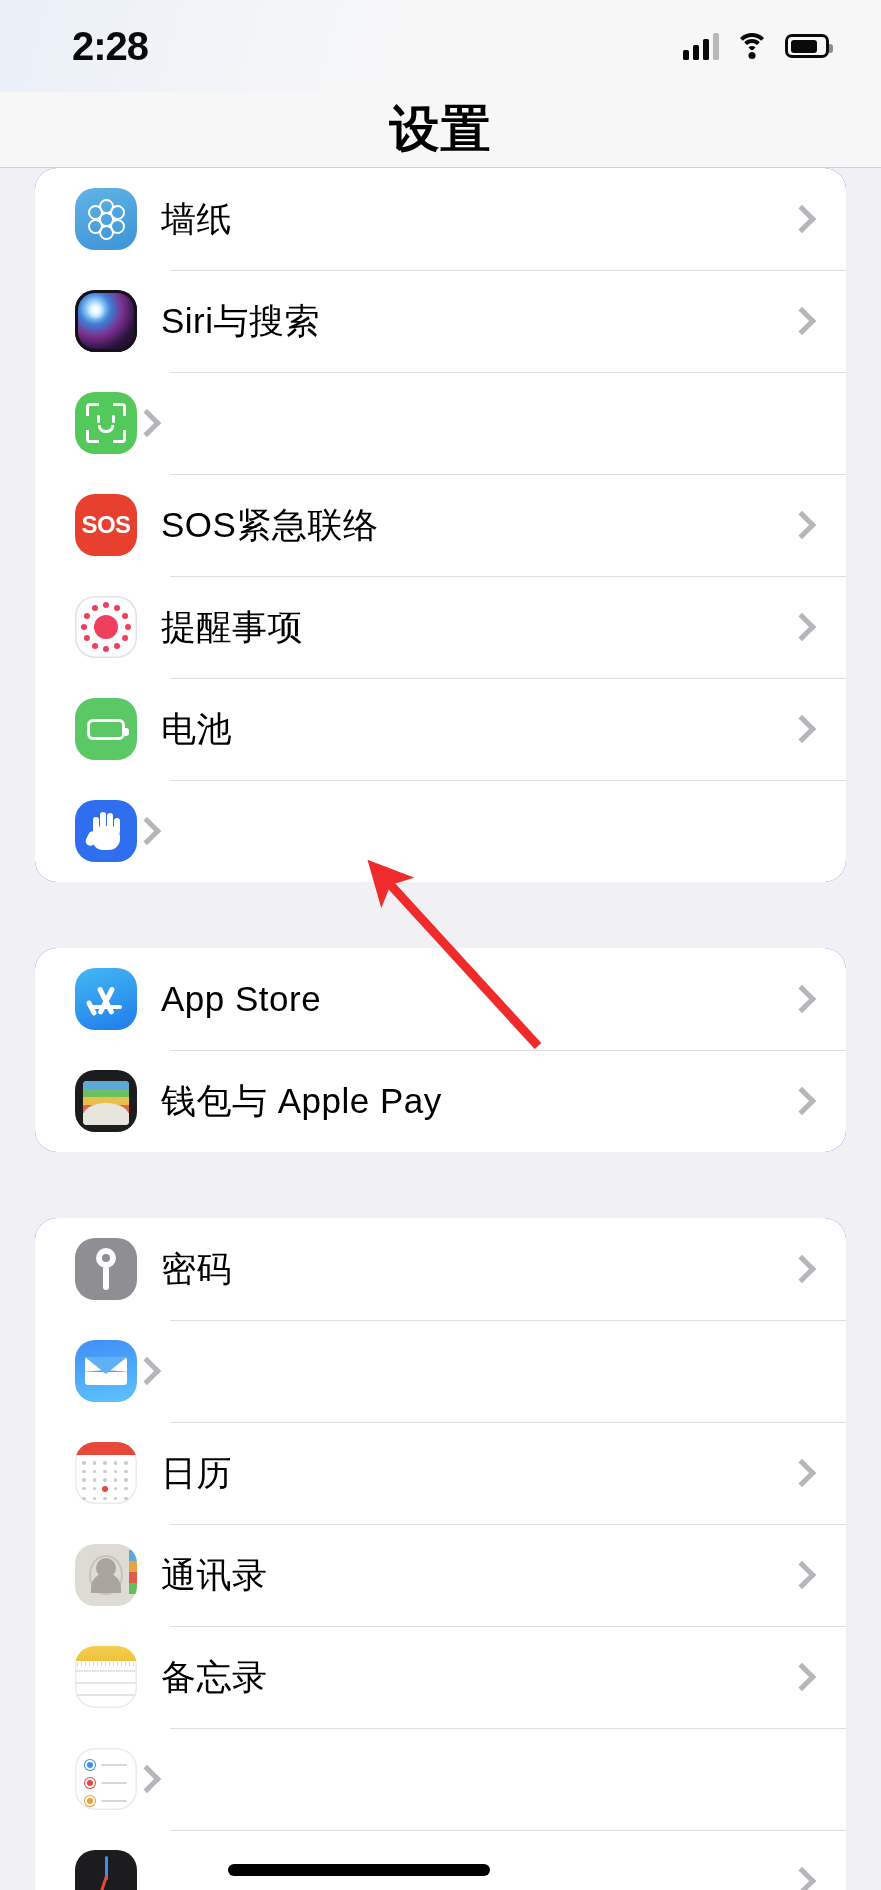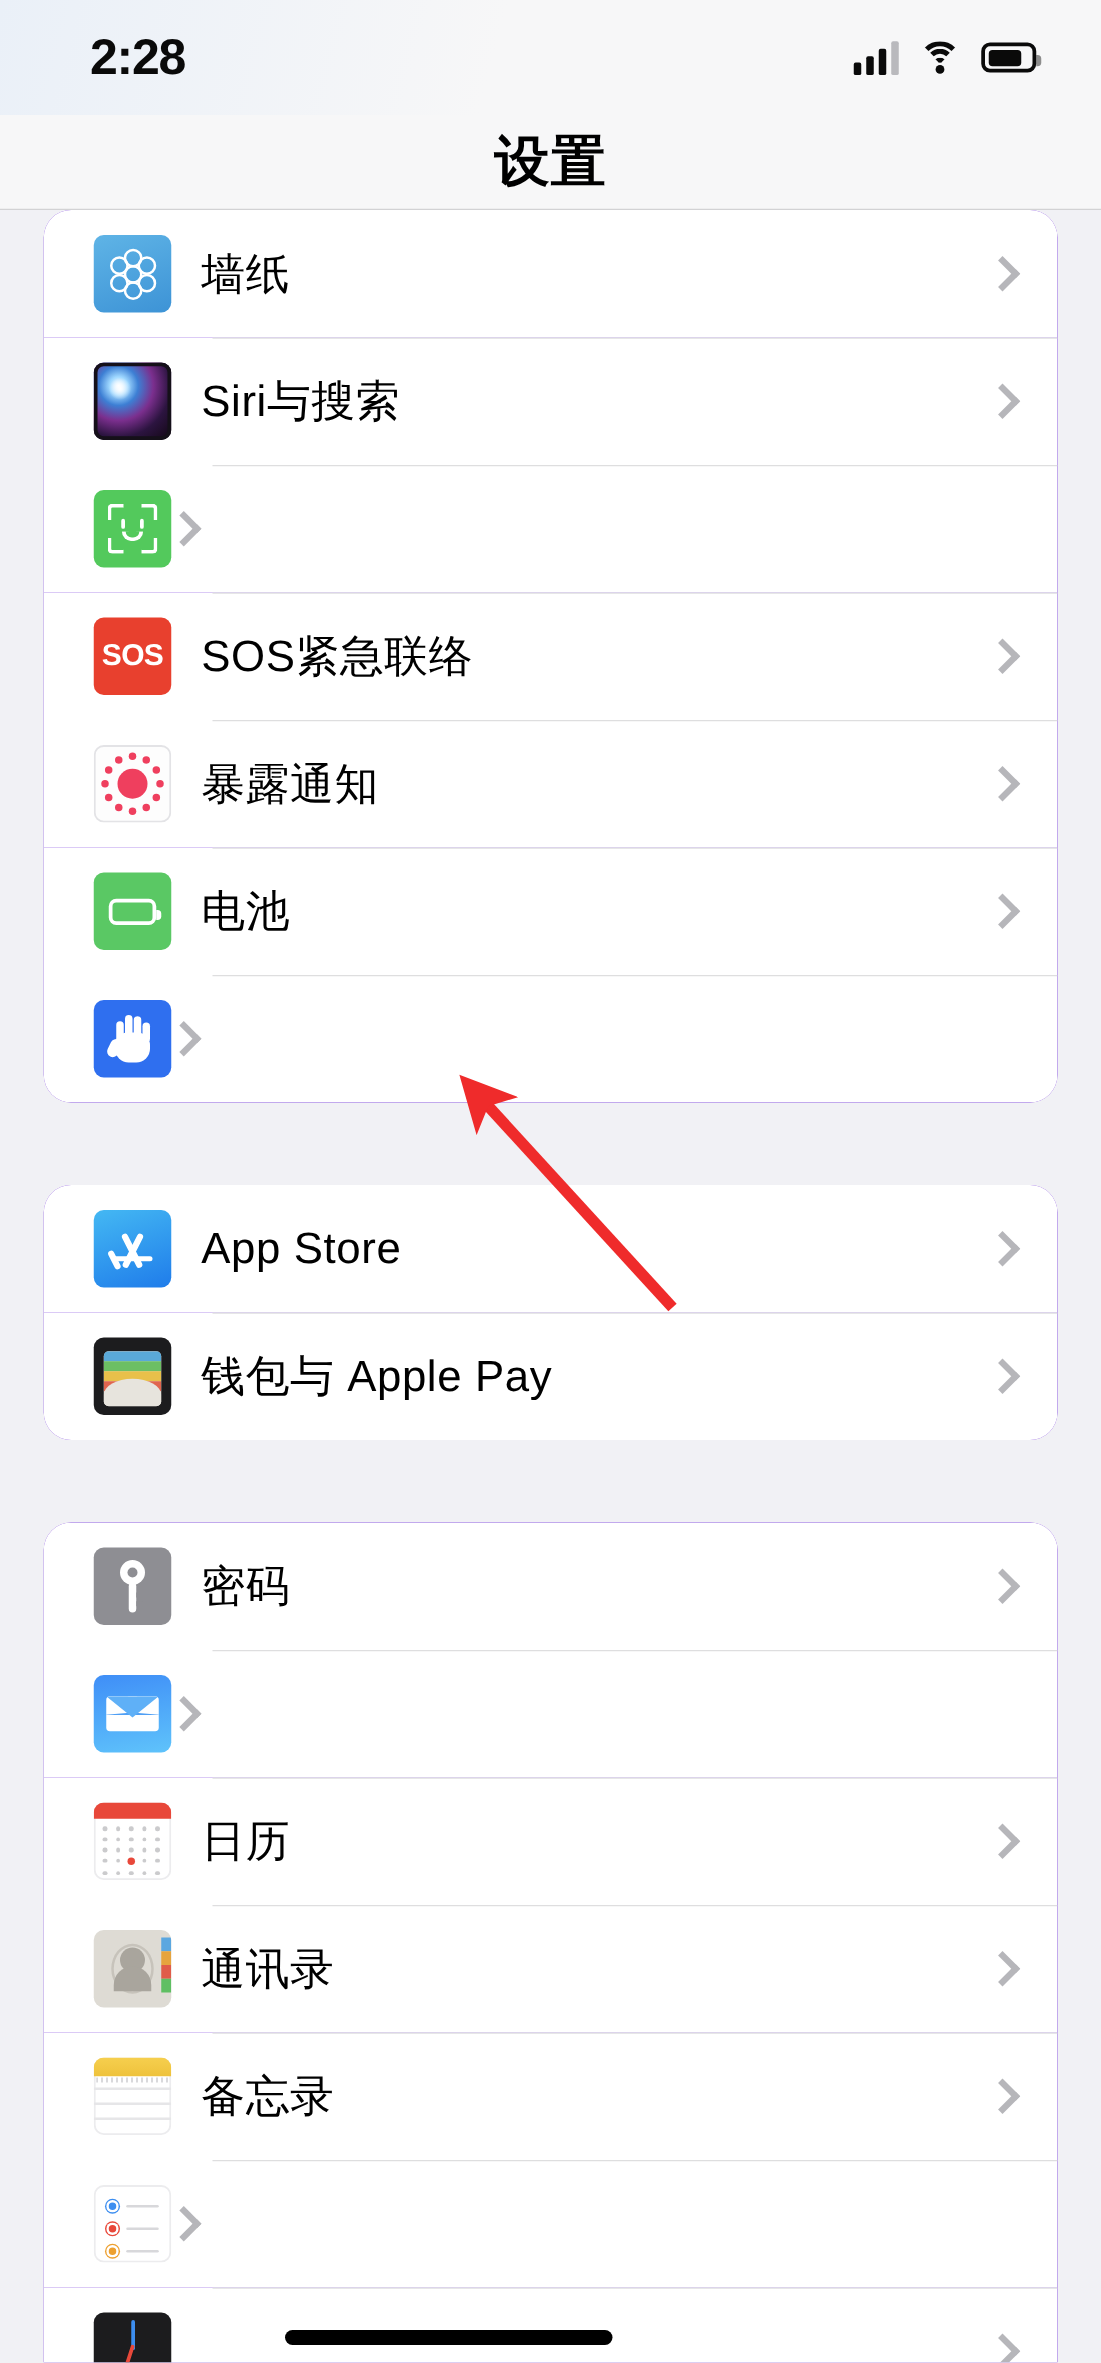--- a/index.html
+++ b/index.html
@@ -42,21 +42,21 @@
   .batt .fill{ position:absolute; top:2.5px; left:2.5px; height:13px; width:26px; background:#0a0a0a; border-radius:3px; }
   .batt .cap{ position:absolute; right:-7px; top:7px; width:4px; height:9px; background:#0a0a0a;
               border-radius:0 3px 3px 0; opacity:.45; }
 
   
   .navbar{
     position:absolute; top:92px; left:0; width:881px; height:76px;
     background:#f7f7f8; display:flex; align-items:center; justify-content:center;
     border-bottom:1px solid #d2d2d4;
   }
-  .navtitle{ font-size:44px; font-weight:700; color:#000; letter-spacing:1px; }
+  .navtitle{ font-size:50px; font-weight:700; color:#000; letter-spacing:1px; }
 
   
   .content{ position:absolute; top:168px; left:0; width:881px; height:1722px; overflow:hidden; }
 
   .card{
     margin:0 35px; background:#6d28d9; border-radius:22px; overflow:hidden;
   }
   .gap{ height:66px; }
 
   .row{
@@ -70,21 +70,21 @@
     flex:1; font-size:35px; color:#000; letter-spacing:0.5px; padding-left:24px; white-space:nowrap;
   }
   .chev{ width:20px; height:34px; flex:none; position:relative; }
   .chev::before{
     content:""; position:absolute; top:50%; left:0; width:15px; height:15px;
     border-right:5px solid #b6b6ba; border-top:5px solid #b6b6ba;
     transform:translateY(-50%) rotate(45deg);
   }
 
   
-  .ic{ width:62px; height:62px; border-radius:8px; flex:none; position:relative; overflow:hidden; }
+  .ic{ width:62px; height:62px; border-radius:20px; flex:none; position:relative; overflow:hidden; }
 
   
   .ic-wallpaper{ background:linear-gradient(160deg,#5fb4e6,#3d93d6); display:flex; align-items:center; justify-content:center; }
   .ic-wallpaper .fl{ position:relative; width:40px; height:40px; }
   .ic-wallpaper .fl i{ position:absolute; width:15px; height:15px; border:2.5px solid #fff; border-radius:50%;
                        top:50%; left:50%; margin:-7.5px 0 0 -7.5px; }
   .ic-wallpaper .fl i:nth-child(1){ transform:translate(0,-13px); }
   .ic-wallpaper .fl i:nth-child(2){ transform:translate(11px,-7px); }
   .ic-wallpaper .fl i:nth-child(3){ transform:translate(11px,7px); }
   .ic-wallpaper .fl i:nth-child(4){ transform:translate(0,13px); }
@@ -327,21 +327,21 @@
               <i style="transform: translate(19.05px, 11px);"></i>
               <i style="transform: translate(11px, 19.05px);"></i>
               <i style="transform: translate(0px, 22px);"></i>
               <i style="transform: translate(-11px, 19.05px);"></i>
               <i style="transform: translate(-19.05px, 11px);"></i>
               <i style="transform: translate(-22px, 0px);"></i>
               <i style="transform: translate(-19.05px, -11px);"></i>
               <i style="transform: translate(-11px, -19.05px);"></i>
             </div>
         </div>
-        <div class="label">暴露通知</div>
+        <div class="label">提醒事项</div>
         <div class="chev"></div>
       </div>
 
       <div class="row">
         <div class="ic ic-battery">
             <div class="b"></div>
           </div>
         <div class="label">电池</div>
         <div class="chev"></div>
       </div>

